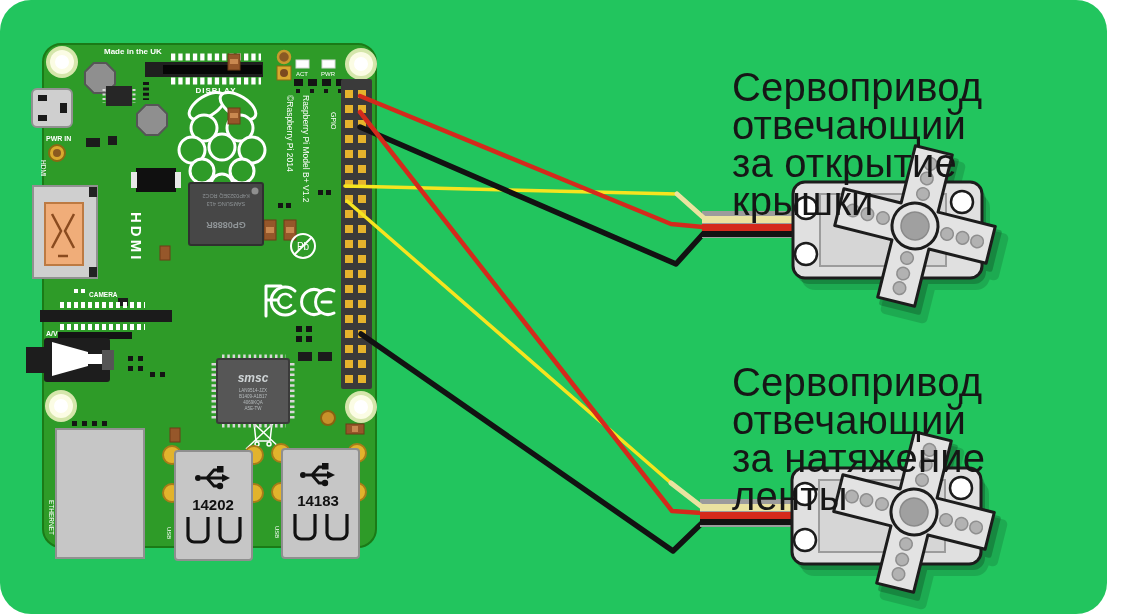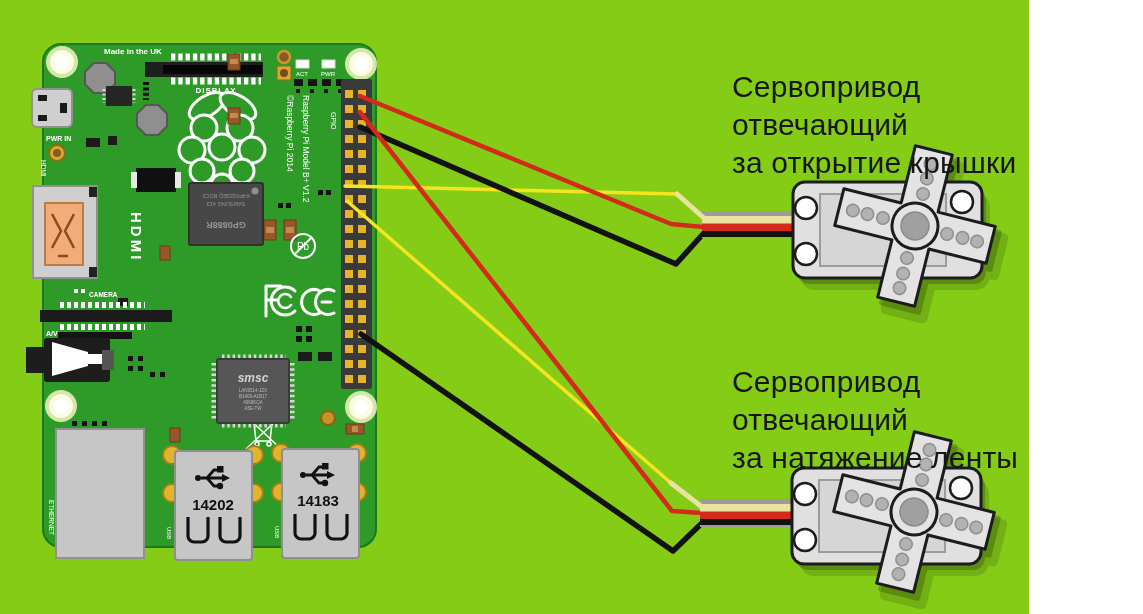--- a/index.html
+++ b/index.html
@@ -1,19 +1,19 @@
 <!DOCTYPE html>
 <html><head>
 <meta charset="utf-8">
 <style>
   html,body { margin:0; padding:0; background:#ffffff; }
-  .canvas { position:relative; width:1029px; height:614px; background:#84cc16; overflow:hidden;
-            font-family:"Liberation Sans", sans-serif; }
+  .canvas { position:relative; width:1107px; height:614px; background:#22c55e; overflow:hidden;
+            font-family:"Liberation Sans", sans-serif;border-radius:31px; }
   svg text { font-family:"Liberation Sans", sans-serif; }
-  .annotation { position:absolute; font-size:30px; line-height:38px; color:#161616;
+  .annotation { position:absolute; font-size:40px; line-height:38px; color:#161616;
                 white-space:pre-line; letter-spacing:0.2px; }
 </style>
 </head>
 <body>
 
 <div class="canvas">
 <svg width="1143" height="614" viewBox="0 0 1143 614">
 
   <defs>
     <path id="horn-cross" d="M-19,-78 L19,-78 L19,-19 L78,-19 L78,19 L19,19 L19,78 L-19,78 L-19,19 L-78,19 L-78,-19 L-19,-19 Z"></path>

